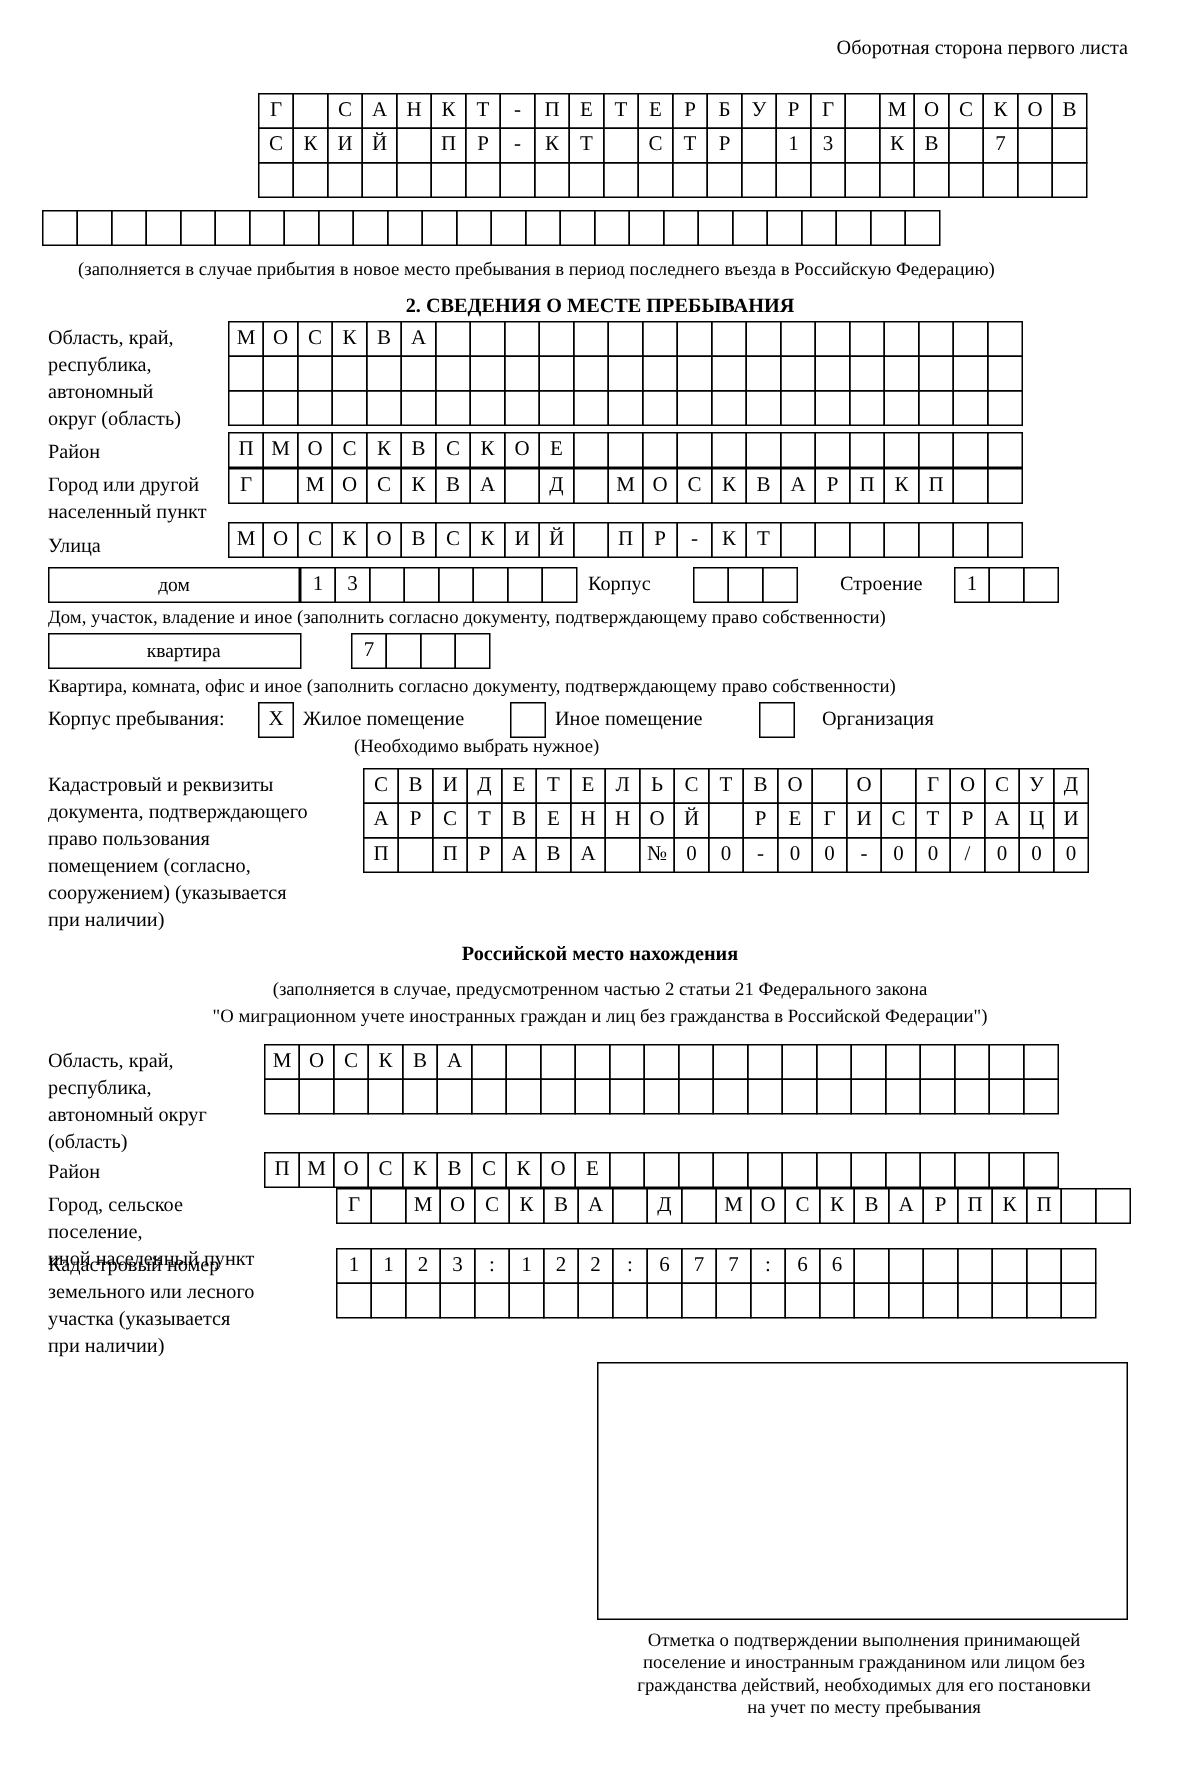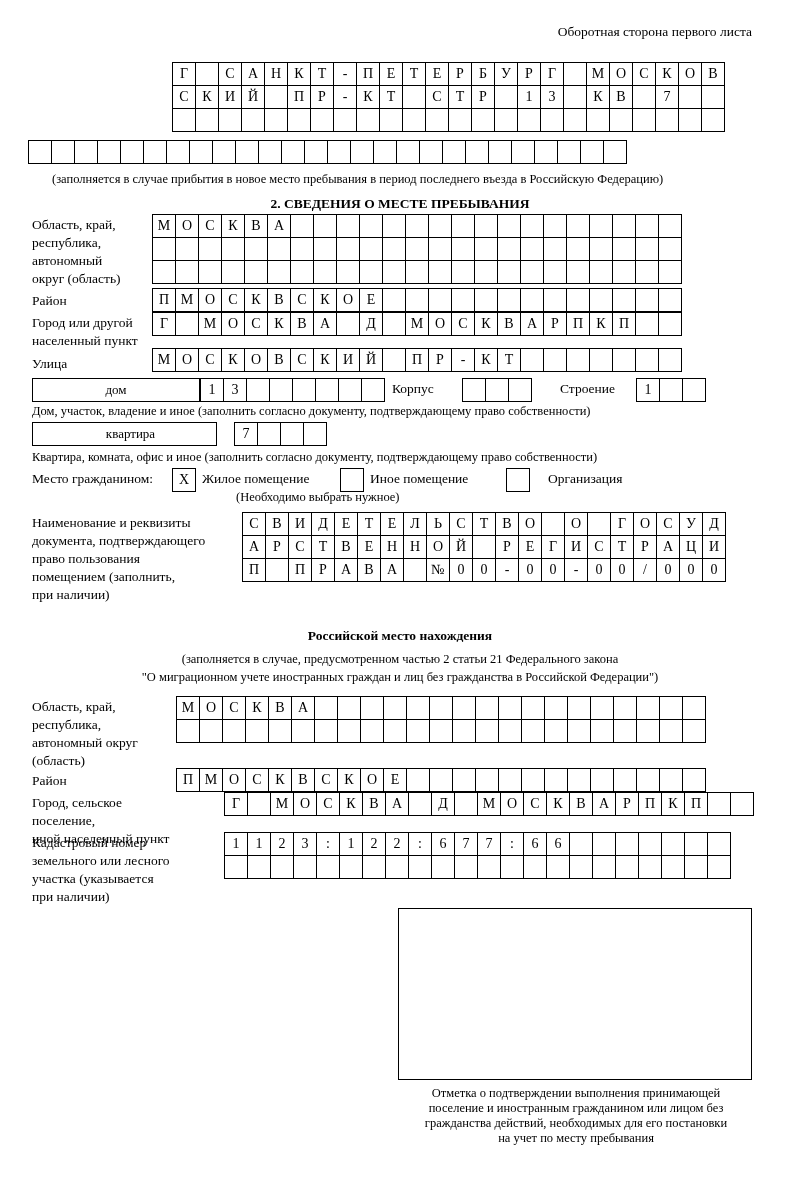--- a/index.html
+++ b/index.html
@@ -375,46 +375,47 @@
   <div class="abs" id="s2-stroenie" style="left:636px;top:378px;">
       <div class="cells" style="margin-top: 0px;">
         <div class="cell">1</div>
         <div class="cell"></div>
         <div class="cell"></div>
       </div>
     </div>
 
   <div class="abs note" style="left:32px;top:404px;">Дом, участок, владение и иное (заполнить согласно документу, подтверждающему право собственности)</div>
 
-  <div class="abs box-label" style="left:32px;top:422px;width:185px;padding-left:12px;">квартира</div>
+  <div class="abs box-label" style="left:32px;top:422px;width:169px;padding-left:12px;">квартира</div>
   <div class="abs" id="s2-flat" style="left:234px;top:422px;">
       <div class="cells" style="margin-top: 0px;">
         <div class="cell">7</div>
         <div class="cell"></div>
         <div class="cell"></div>
         <div class="cell"></div>
       </div>
     </div>
 
   <div class="abs note" style="left:32px;top:450px;">Квартира, комната, офис и иное (заполнить согласно документу, подтверждающему право собственности)</div>
 
-  <div class="abs lbl" style="left:32px;top:470px;">Место гражданином:</div>
+  <div class="abs lbl" style="left:32px;top:470px;">Корпус пребывания:</div>
   <div class="abs cell" style="left:172px;top:468px;">X</div>
   <div class="abs lbl" style="left:202px;top:470px;">Жилое помещение</div>
   <div class="abs cell" style="left:340px;top:468px;"></div>
   <div class="abs lbl" style="left:370px;top:470px;">Иное помещение</div>
   <div class="abs cell" style="left:506px;top:468px;"></div>
   <div class="abs lbl" style="left:548px;top:470px;">Организация</div>
   <div class="abs note" style="left:236px;top:490px;">(Необходимо выбрать нужное)</div>
 
   <div class="abs lbl" style="left:32px;top:514px;width:210px;">
-    <div>Наименование и реквизиты</div>
+    <div>Кадастровый и реквизиты</div>
     <div>документа, подтверждающего</div>
     <div>право пользования</div>
-    <div>помещением (заполнить,</div>
+    <div>помещением (согласно,</div>
+    <div>сооружением) (указывается</div>
     <div>при наличии)</div>
   </div>
   <div class="abs" id="s2-doc" style="left:242px;top:512px;">
       <div class="cells" style="margin-top: 0px;">
         <div class="cell">С</div>
         <div class="cell">В</div>
         <div class="cell">И</div>
         <div class="cell">Д</div>
         <div class="cell">Е</div>
         <div class="cell">Т</div>

